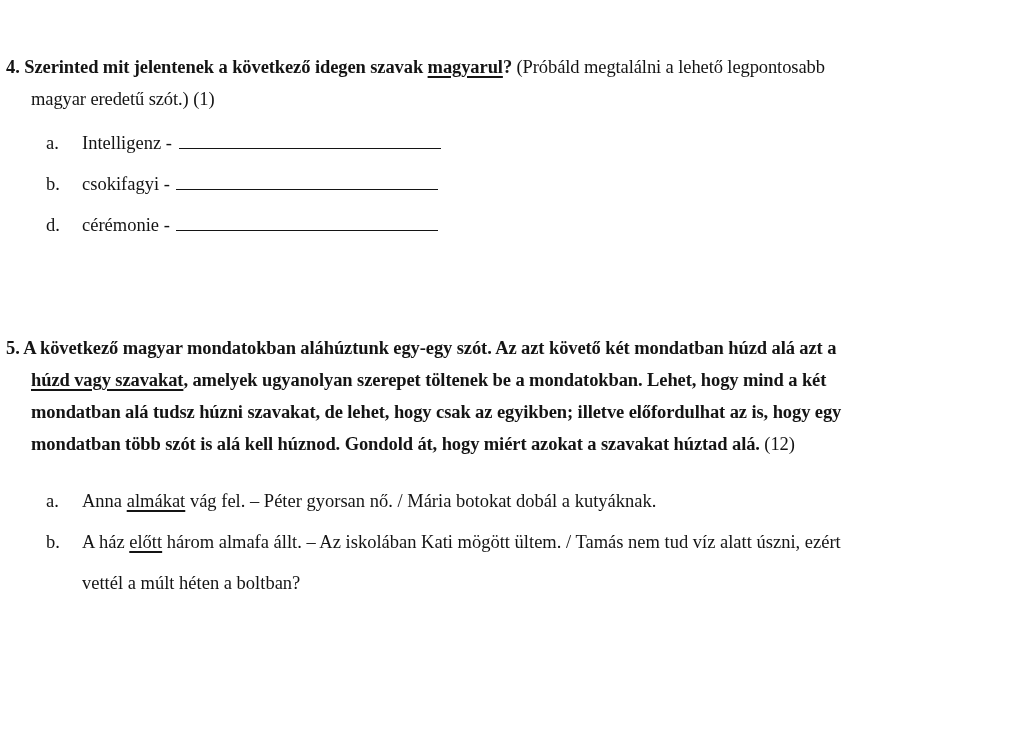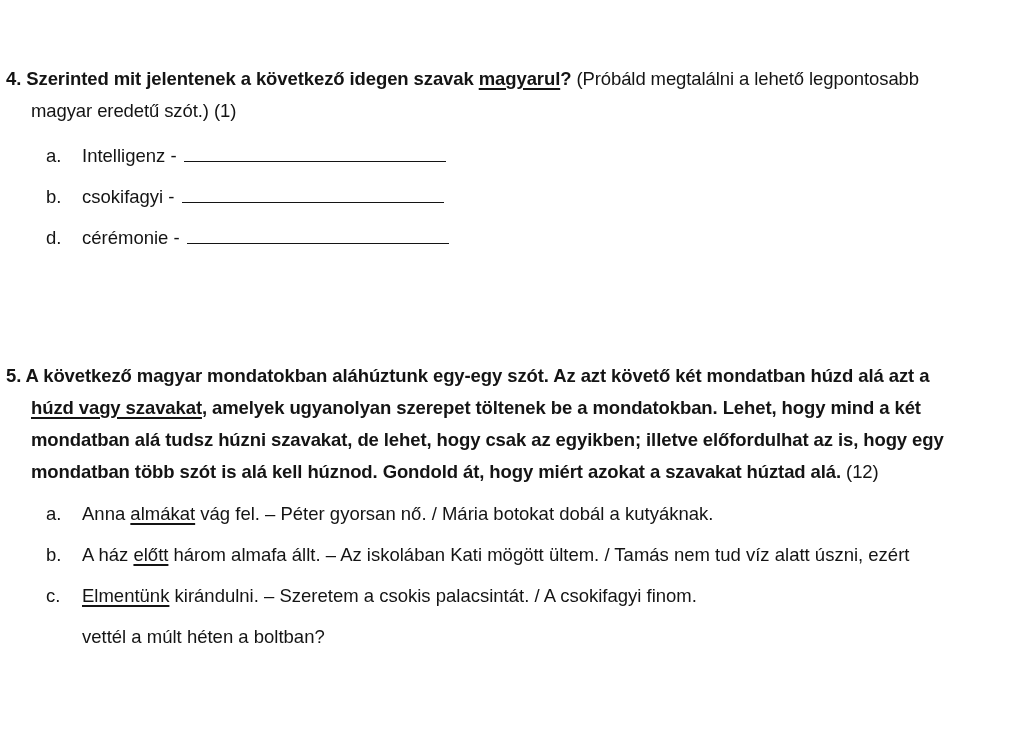--- a/index.html
+++ b/index.html
@@ -11,41 +11,41 @@
       width: 1024px;
       height: 743px;
       overflow: hidden;
       position: relative;
       font-family: "Liberation Sans", "DejaVu Sans", sans-serif;
       color: #141414;
       font-size: 18.5px;
     }
     .page {
       position: absolute;
-      left: 0; top: 16px;
-      width: 1024px; height: 581px;
+      left: 0; top: 4px;
+      width: 1024px; height: 581px; font-family: Liberation Serif, serif;
     }
     .question {
       position: absolute;
       left: 6px;
       width: 1014px;
     }
     .q-head {
       line-height: 32px;
       text-align: justify;
       letter-spacing: -0.1px;
     }
     .q-head .num { font-weight: bold; }
     .q-head b { font-weight: bold; }
     .q-head .indent { padding-left: 25px; display: block; }
     .u { text-decoration: underline; text-underline-offset: 3px; text-decoration-thickness: 1.5px; }
     .nl { display: block; }
 
     #q4 { top: 47px; }
-    #q5 { top: 328px; margin-top: 16px; }
+    #q5 { top: 328px; }
 
     .items4 { position: absolute; left: 46px; top: 119px; }
     .items4 .item { height: 41px; line-height: 41px; white-space: nowrap; }
     .items5 { position: absolute; left: 46px; top: 477px; }
     .items5 .item { line-height: 41px; }
     .marker { display: inline-block; width: 36px; }
     .blank {
       display: inline-block;
       width: 262px;
       border-bottom: 1.6px solid #141414;
@@ -105,22 +105,17 @@
       <span class="inline">
         <span class="marker">a.</span><span>Anna </span><span class="u">almákat</span><span> vág fel. – Péter gyorsan nő. / Mária botokat dobál a kutyáknak.</span>
       </span>
     </div>
     <div class="item">
       <span class="inline">
         <span class="marker">b.</span><span>A ház </span><span class="u">előtt</span><span> három almafa állt. – Az iskolában Kati mögött ültem. / Tamás nem tud víz alatt úszni, ezért</span>
       </span>
     </div>
     <div class="item">
-      <span class="inline">
-        <span class="marker">c.</span><span></span><span class="u">Elmentünk</span><span> kirándulni. – Szeretem a csokis palacsintát. / A csokifagyi finom.</span>
-      </span>
-    </div>
-    <div class="item">
       <span class="cont">vettél a múlt héten a boltban?</span>
     </div>
   </div>
 
 </div>
 
 </body></html>

